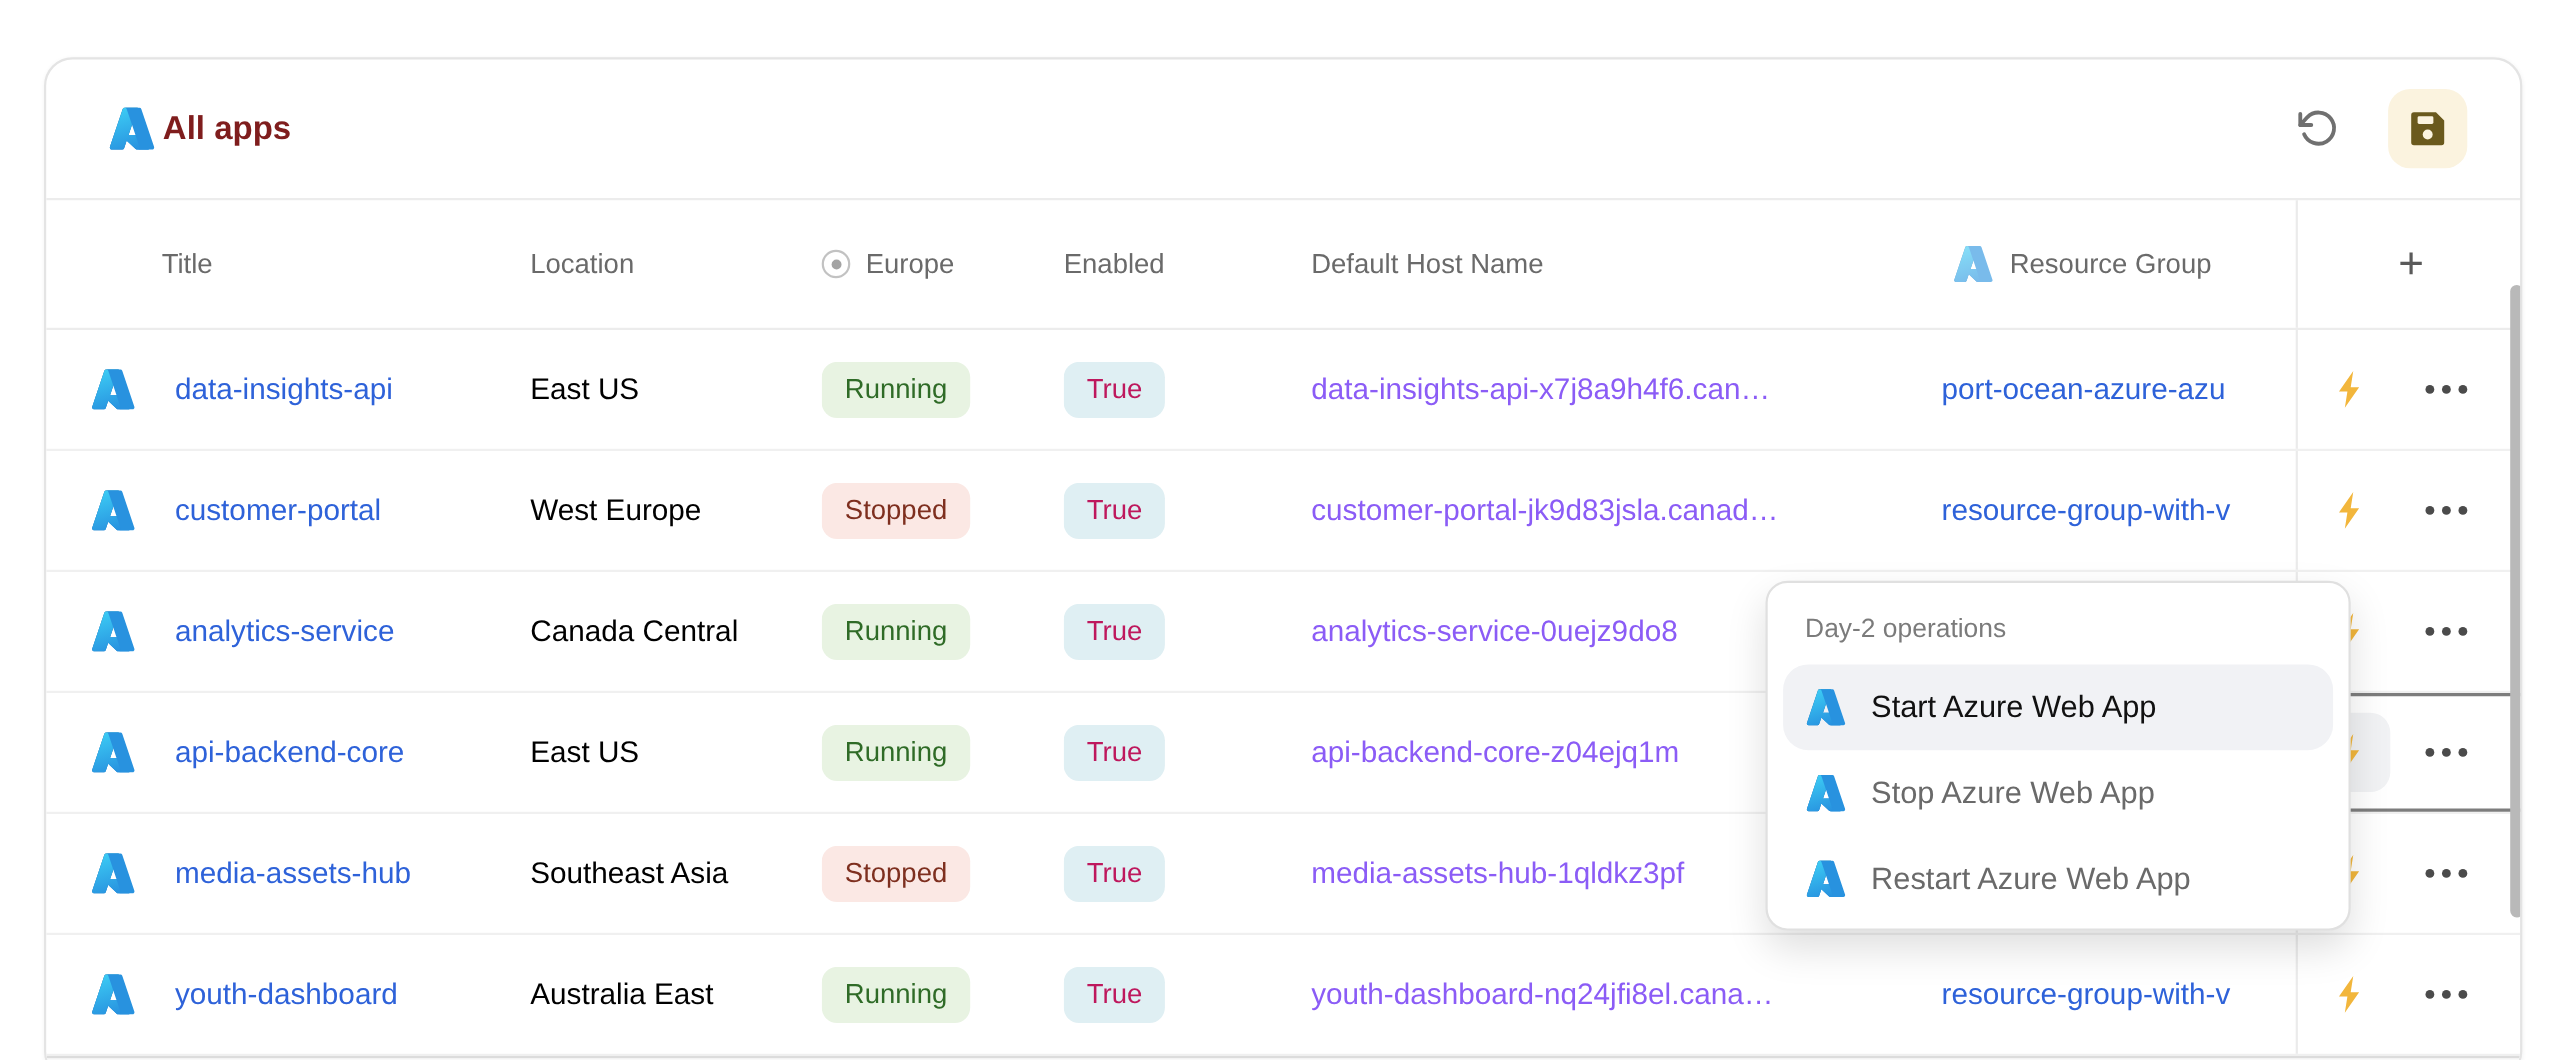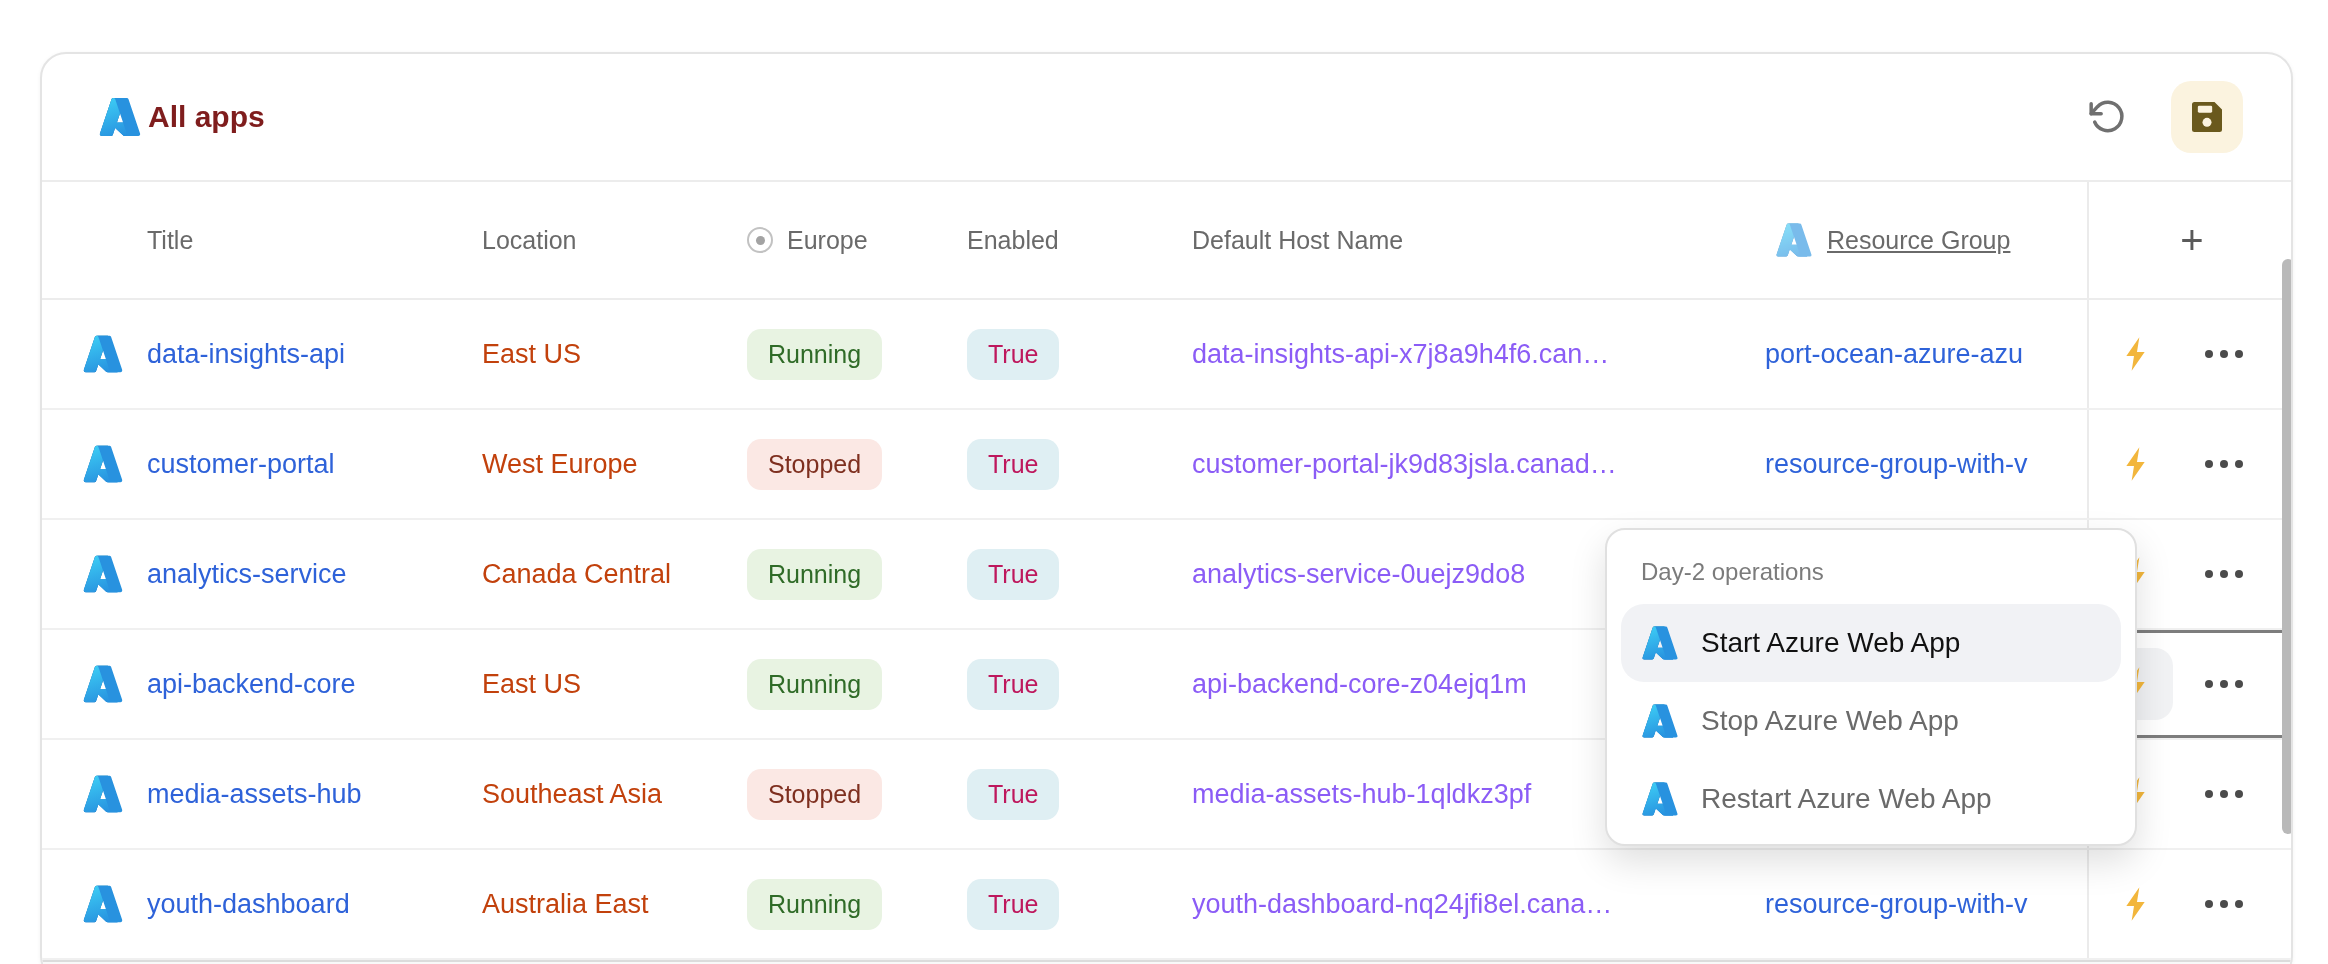--- a/index.html
+++ b/index.html
@@ -33,22 +33,22 @@
   .h-plus { justify-content:center; border-left:2px solid #ebebeb; height:100%;
             font-size:40px; color:#5a5a5a; font-weight:400; cursor:pointer; }
 
   .radio-ico { width:26px; height:26px; border:2px solid #c2c2c2; border-radius:50%;
                display:inline-flex; align-items:center; justify-content:center; }
   .radio-ico i { width:9px; height:9px; background:#a3a3a3; border-radius:50%; }
 
   .t-row { height:110px; border-bottom:2px solid #f0f0f0; }
   .c { overflow:hidden; white-space:nowrap; }
   .icon-c { display:flex; align-items:center; }
-  .row-title { color:#2e62d9; font-size:27px; font-weight:500; text-decoration:none; cursor:pointer; }
-  .loc-c { color:#c2410c; font-size:27px; }
+  .row-title { color:#2e62d9; font-size:27px; font-weight:500; text-decoration:none; cursor:pointer;margin-left:12px; }
+  .loc-c { color:#000000; font-size:27px; }
   .host-c { color:#8b5cf6; font-size:27px; }
   .res-link { color:#2e62d9; font-size:27px; text-decoration:none; cursor:pointer; }
 
   .badge { display:inline-block; font-size:25px; padding:11px 21px; border-radius:14px; }
   .badge-status.running { background:#e8f3e2; color:#2f6b27; }
   .badge-status.stopped { background:#fbe8e4; color:#7e2f1f; }
   .badge-enabled { background:#dfeff3; color:#be185d; }
 
   
   .action-c { height:100%; border-left:2px solid #ebebeb; display:flex; align-items:center;
@@ -136,21 +136,21 @@
           <i></i>
         </span>
       <span>Europe</span>
     </div>
     <div class="h-cell">
       <span>Enabled</span>
     </div>
     <div class="h-cell">
       <span>Default Host Name</span>
     </div>
-    <div class="h-cell" style="padding-left:10px;text-decoration:underline;">
+    <div class="h-cell" style="padding-left:10px;">
       <svg class="az" width="38" height="38" style="opacity:.62">
           <use href="#azlogo"></use>
         </svg>
       <span>Resource Group</span>
     </div>
     <div class="h-cell h-plus">
       <span>+</span>
     </div>
   </div>
 

